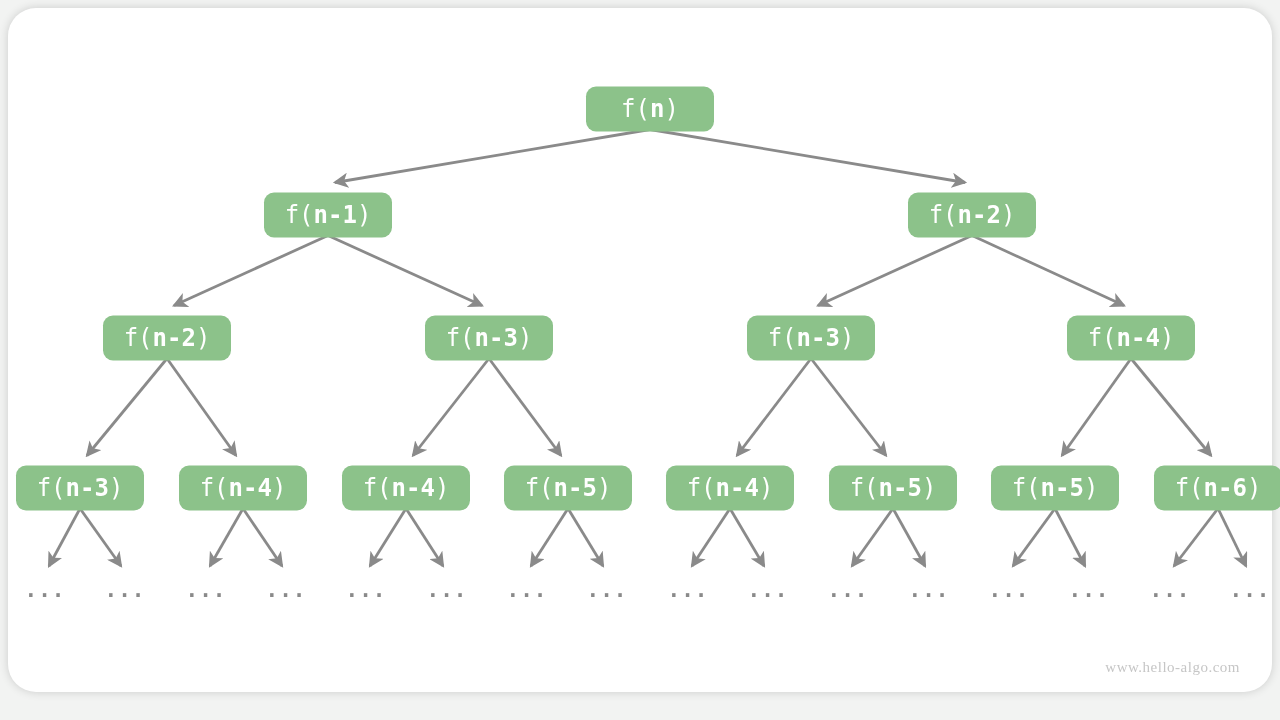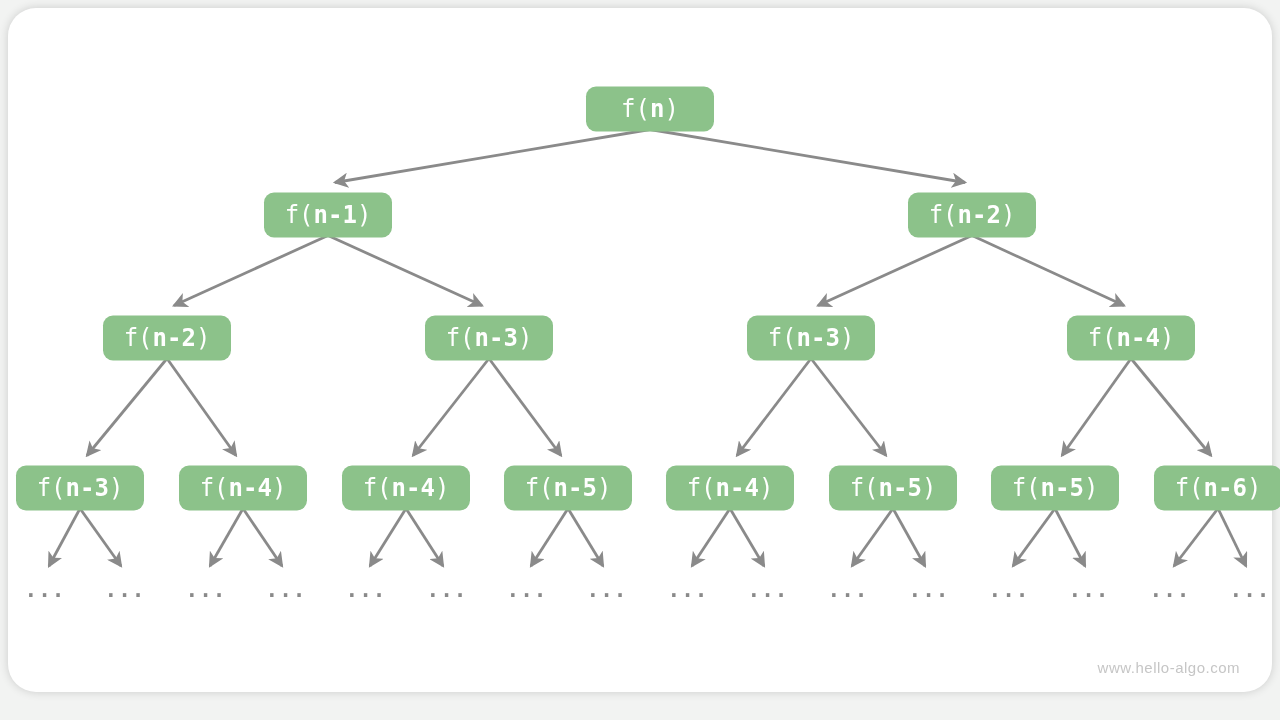--- a/index.html
+++ b/index.html
@@ -56,21 +56,21 @@
     font-family: "DejaVu Sans Mono", monospace;
     font-size: 21px;
     font-weight: 700;
     text-anchor: middle;
     letter-spacing: 1px;
   }
   .watermark {
     position: absolute;
     right: 32px;
     bottom: 16px;
-    font-family: Liberation Sans, sans-serif;
+    font-family: Liberation Serif, serif;
     font-size: 15px;
     color: var(--watermark, #c6c6c6);
     letter-spacing: 0.5px;
   }
 </style>
 </head>
 <body>
 
 <div class="page">
   <div class="card">

